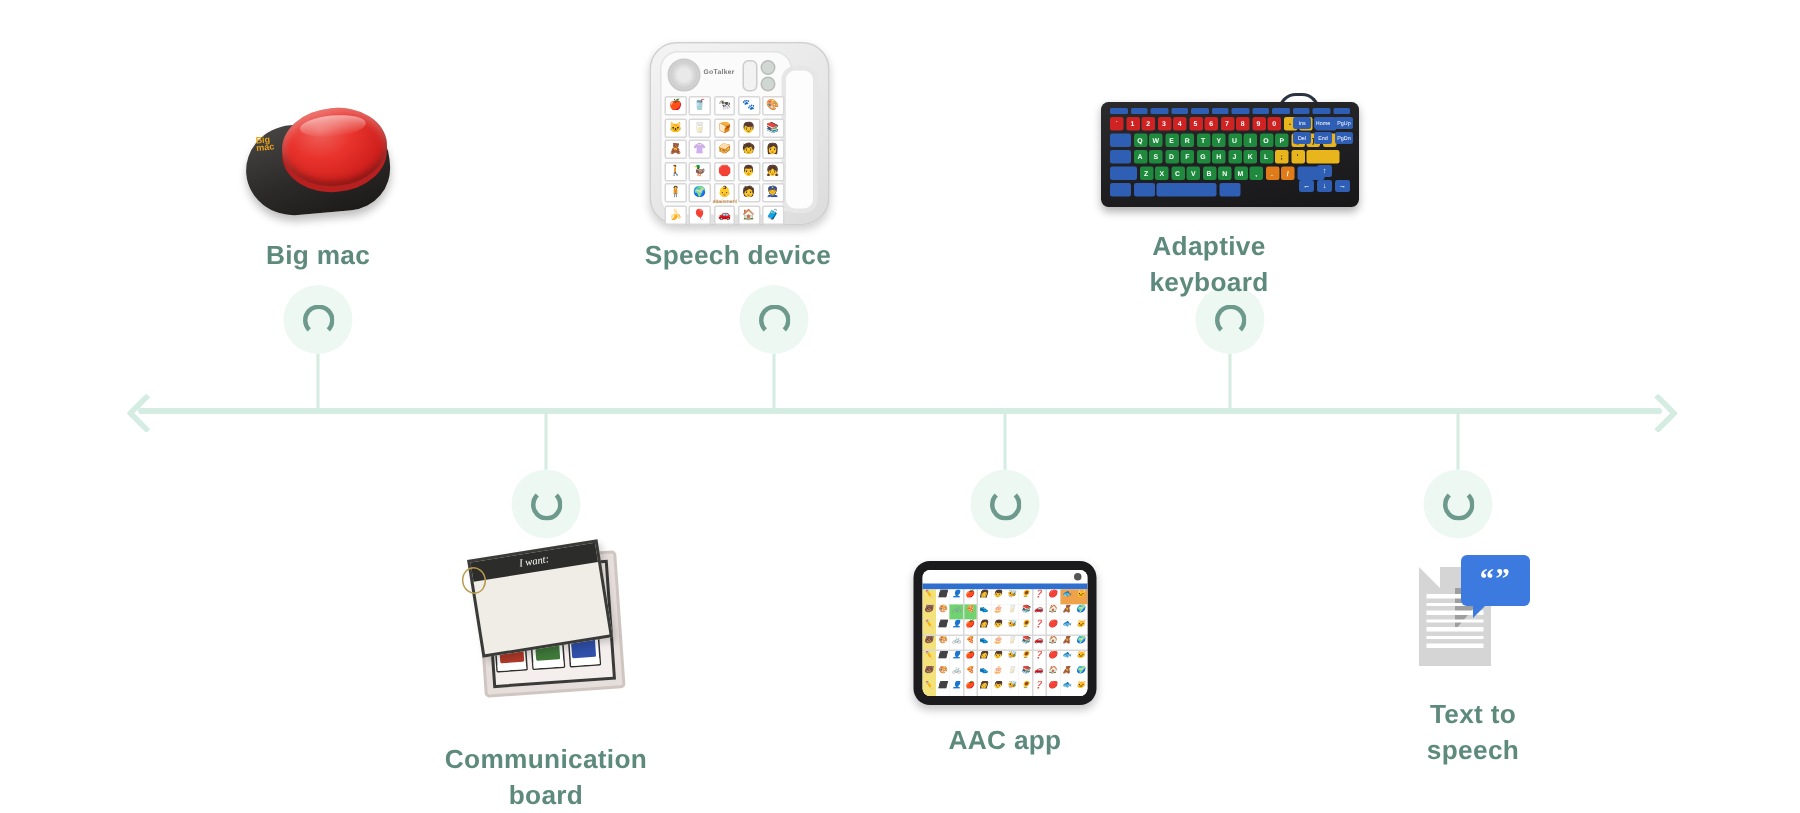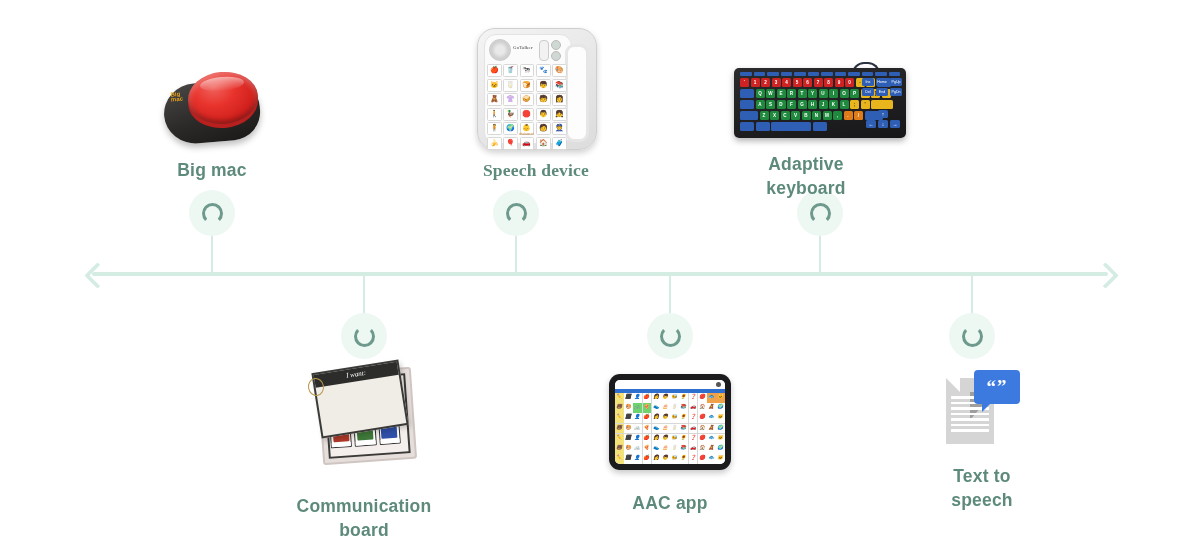--- a/index.html
+++ b/index.html
@@ -304,21 +304,21 @@
       <div class="bm-base"></div>
       <div class="bm-top"></div>
       <div class="bm-btn"></div>
       <div class="bm-gloss"></div>
       <div class="bm-logo">Big
 mac</div>
     </div>
     <div class="label" style="margin-top:14px;">Big mac</div>
   </div>
 
-  <div class="item" style="left:436px;top:28px;width:200px;font-family:Liberation Serif, serif;">
+  <div class="item" style="left:392px;top:28px;width:200px;">
     <div class="art speechdev">
       <div class="sd-shell"></div>
       <div class="sd-inner"></div>
       <div class="sd-handle"></div>
       <div class="sd-speaker"></div>
       <div class="sd-brand">GoTalker</div>
       <div class="sd-pill"></div>
       <div class="sd-ctl a"></div>
       <div class="sd-ctl b"></div>
       <div class="sd-grid" id="sd-grid">
@@ -584,21 +584,21 @@
             <i>👦</i>
             <i>🐝</i>
             <i>🌻</i>
             <i>❓</i>
             <i>🔴</i>
             <i>🐟</i>
             <i>🐱</i>
           </div>
       </div>
     </div>
-    <div class="label" style="margin-top:21px;margin-left:-30px;width:182px;">AAC app</div>
+    <div class="label" style="margin-top:11px;margin-left:-30px;width:182px;">AAC app</div>
   </div>
 
   <div class="item" style="left:942px;top:366px;width:80px;">
     <div class="art tts">
       <div class="tts-doc"></div>
       <div class="tts-shadow"></div>
       <div class="tts-fold"></div>
       <div class="tts-lines">
         <span></span>
           <span></span>

